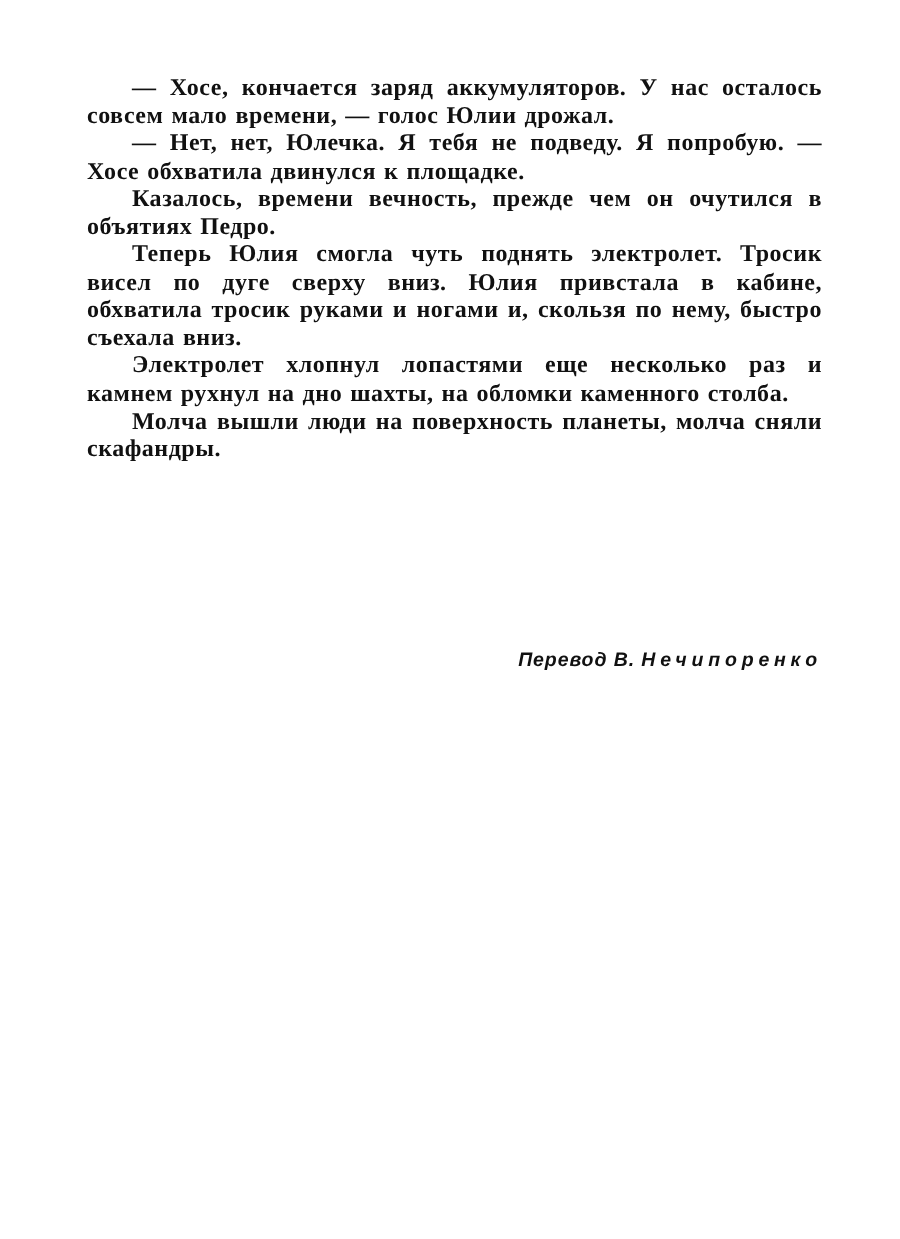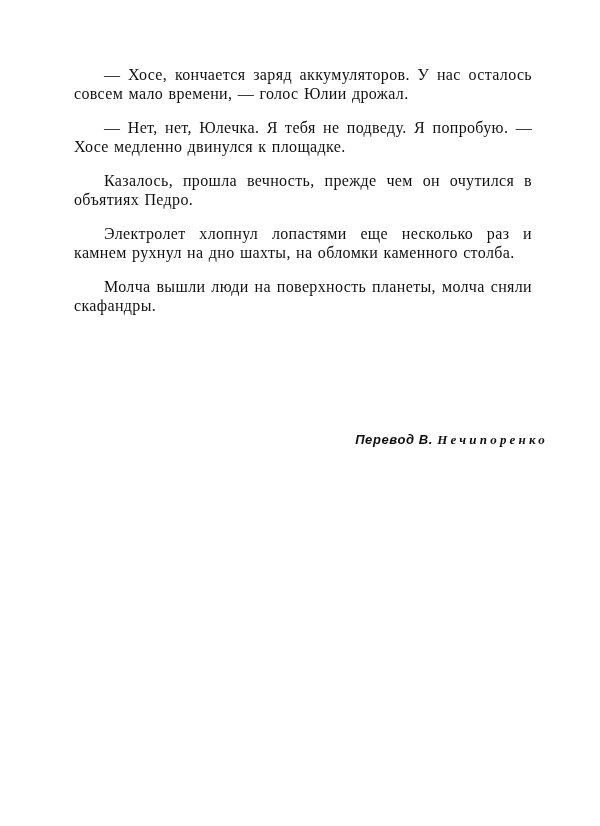--- a/index.html
+++ b/index.html
@@ -19,53 +19,54 @@
     left: 58px;
     top: 50px;
     width: 490px;
     font-family: "Liberation Serif", "DejaVu Serif", serif;
     font-size: 16px;
     line-height: 18.55px;
     letter-spacing: 0.35px;
     word-spacing: 1px;
   }
   .para {
-    margin: 16px;
+    margin: 0;
     text-indent: 30px;
     text-align: justify;
     text-align-last: left;
     hyphens: manual;
+    font-weight: bold;
   }
   .signature {
     position: absolute;
     left: 333px;
     top: 432px;
     width: 215px;
     text-align: right;
     font-family: "Liberation Sans", "DejaVu Sans", sans-serif;
     font-style: italic;
     font-weight: bold;
     font-size: 13px;
     line-height: 16px;
     white-space: nowrap;
   }
   .sig-spaced {
     letter-spacing: 3.2px;
-    font-family: Liberation Serif, serif;
   }
   .sig-normal {
     letter-spacing: 0.6px;
   }
 </style>
 </head>
 <body>
 
 <div class="page-text">
   <p class="para">— Хосе, кончается заряд аккумуляторов. У нас ос­талось совсем мало времени, — голос Юлии дрожал.</p>
-  <p class="para">— Нет, нет, Юлечка. Я тебя не подведу. Я попро­бую. — Хосе медленно двинулся к площадке.</p>
-  <p class="para">Казалось, прошла вечность, прежде чем он очутился в объятиях Педро.</p>
+  <p class="para">— Нет, нет, Юлечка. Я тебя не подведу. Я попро­бую. — Хосе обхватила двинулся к площадке.</p>
+  <p class="para">Казалось, времени вечность, прежде чем он очутился в объятиях Педро.</p>
+  <p class="para">Теперь Юлия смогла чуть поднять электролет. Тро­сик висел по дуге сверху вниз. Юлия привстала в ка­бине, обхватила тросик руками и ногами и, скользя по нему, быстро съехала вниз.</p>
   <p class="para">Электролет хлопнул лопастями еще несколько раз и камнем рухнул на дно шахты, на обломки каменного столба.</p>
   <p class="para">Молча вышли люди на поверхность планеты, молча сняли скафандры.</p>
 </div>
 
 <div class="signature">
   <span class="sig-normal">Перевод В. </span><span class="sig-spaced">Нечипоренко</span>
 </div>
 
 </body></html>

